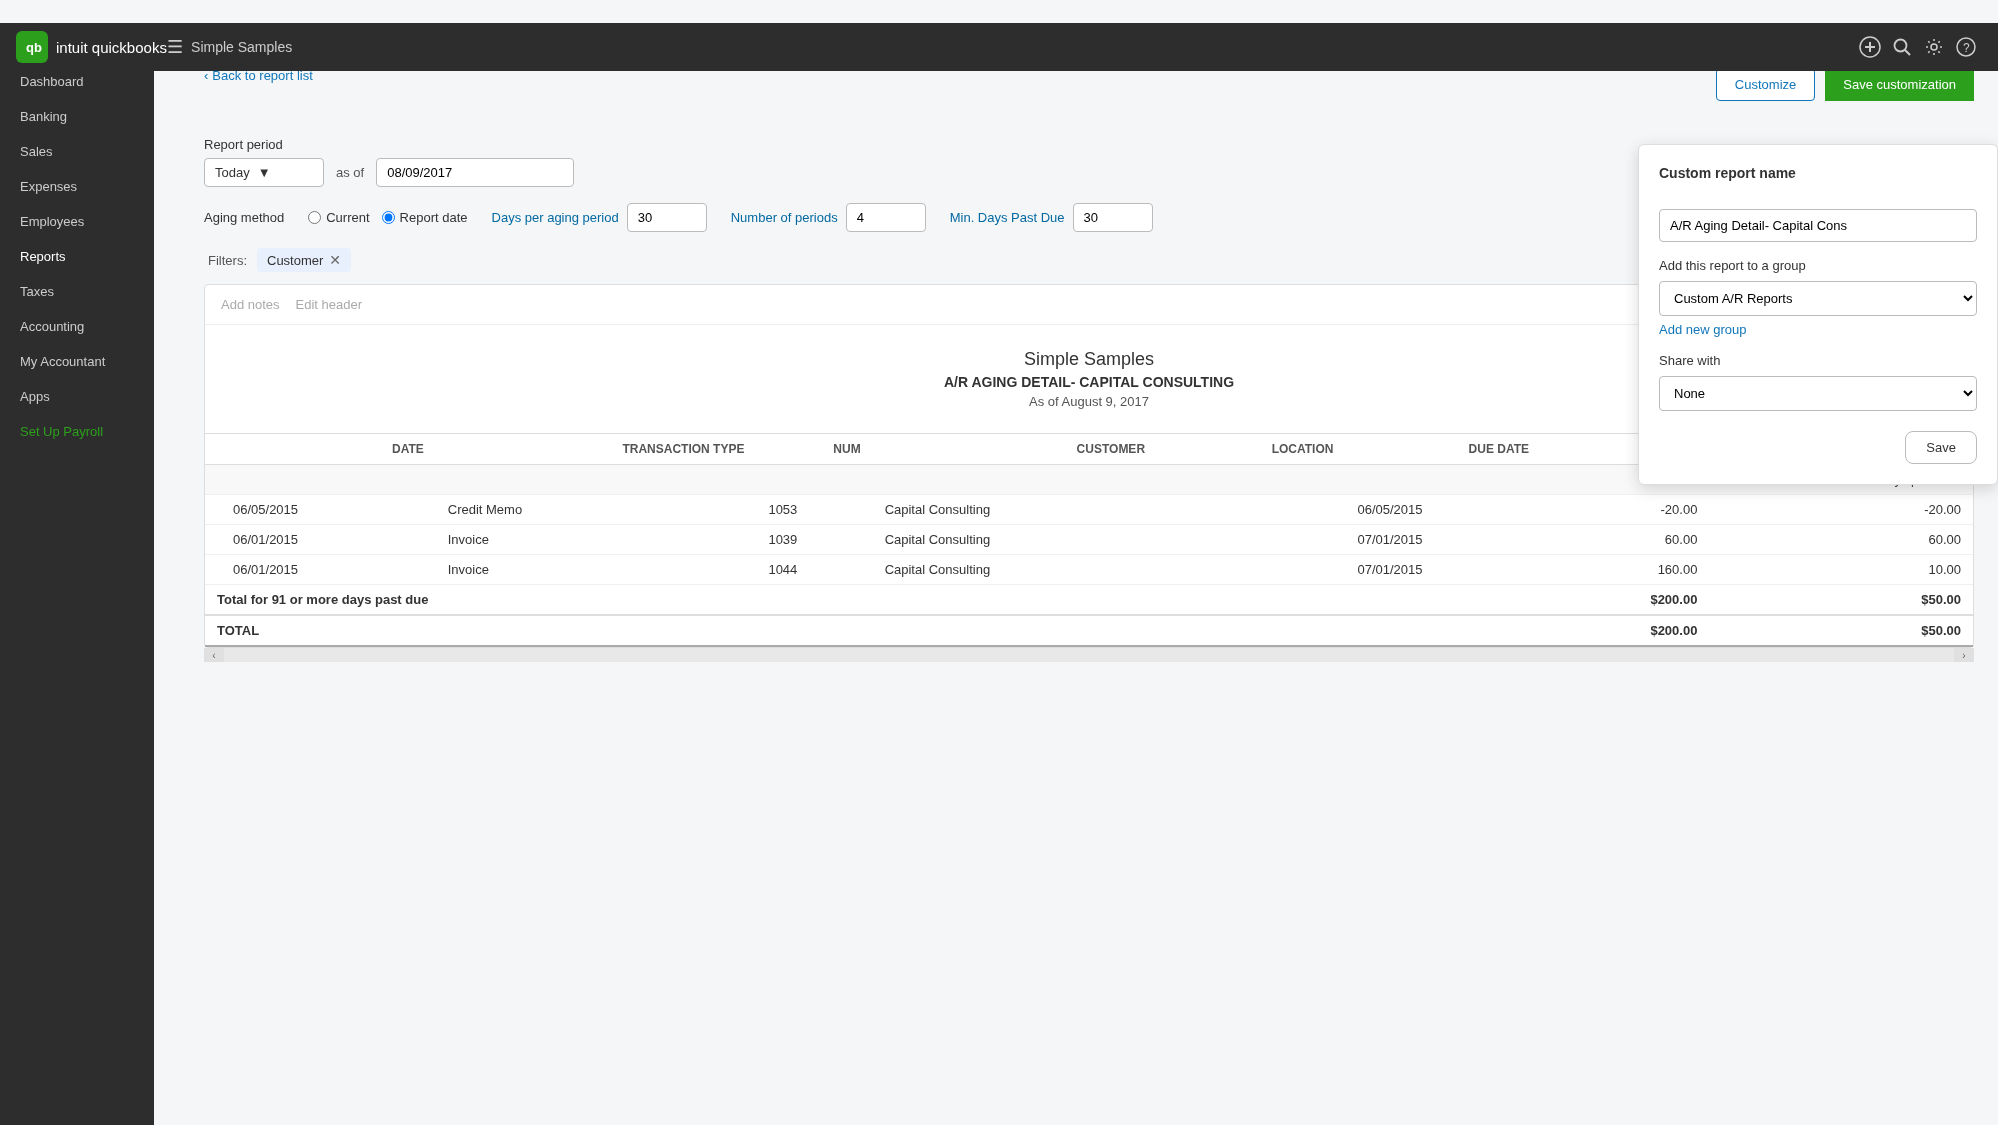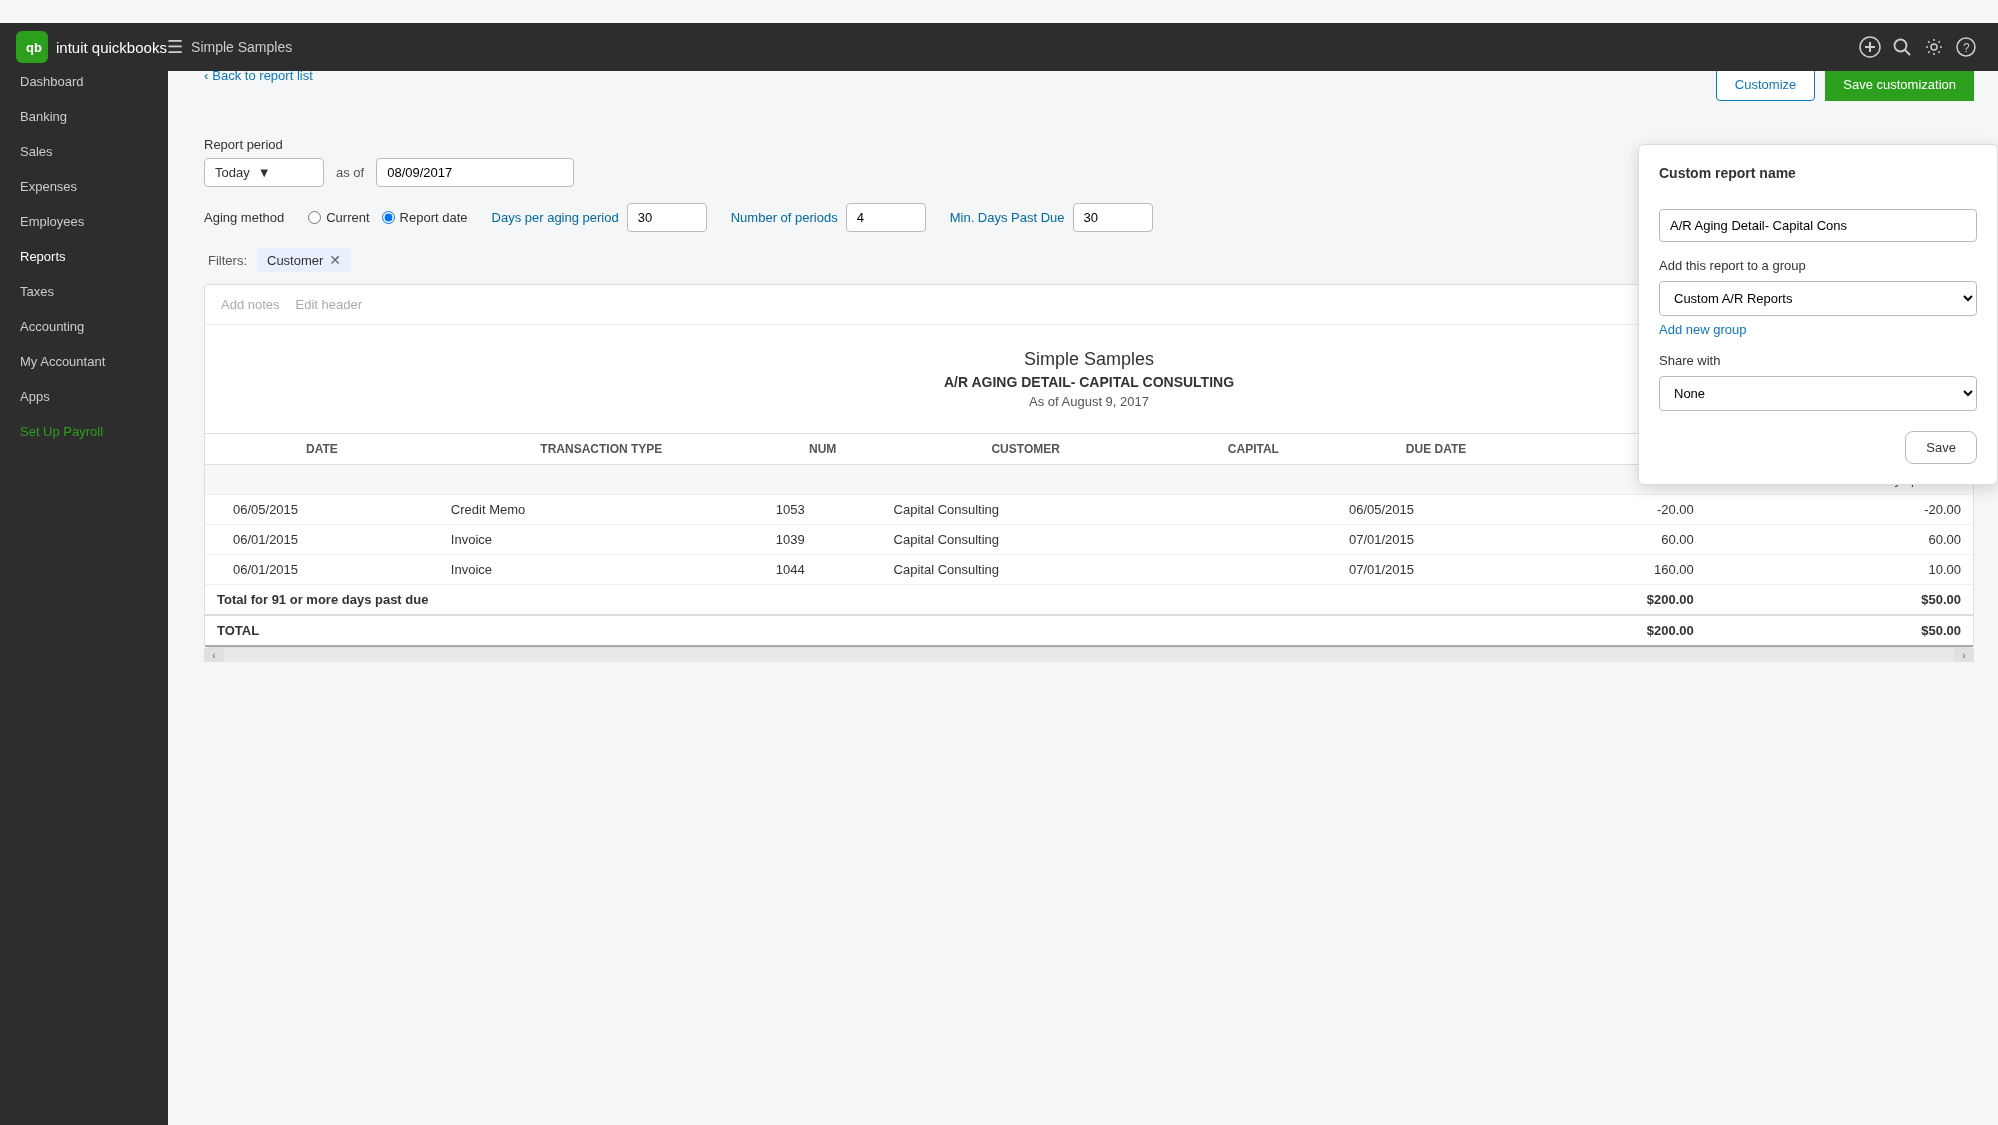--- a/index.html
+++ b/index.html
@@ -48,21 +48,21 @@
       color: #ccc;
       font-size: 20px;
       cursor: pointer;
       border-radius: 4px;
     }
 
     
     .sidebar {
       position: fixed;
       top: 48px; left: 0; bottom: 0;
-      width: 168px;
+      width: 154px;
       background: #2d2d2d;
       padding: 16px 0;
       z-index: 90;
     }
     .sidebar-item {
       padding: 10px 20px;
       color: #ccc;
       font-size: 13px;
       cursor: pointer;
     }
@@ -247,21 +247,21 @@
       color: #555;
     }
 
     
     .report-table {
       width: 100%;
       border-collapse: collapse;
       margin-top: 8px;
     }
     .report-table th {
-      text-align: center;
+      text-align: right;
       padding: 8px 12px;
       font-size: 12px;
       font-weight: 600;
       color: #555;
       border-top: 1px solid #ddd;
       border-bottom: 1px solid #ddd;
       background: white;
     }
     .report-table th.right { text-align: right; }
     .report-table td {
@@ -518,21 +518,21 @@
       <div class="report-date">As of August 9, 2017</div>
     </div>
 
     <table class="report-table">
       <thead>
         <tr>
           <th>DATE</th>
           <th>TRANSACTION TYPE</th>
           <th>NUM</th>
           <th>CUSTOMER</th>
-          <th>CAPITAL</th>
+          <th>LOCATION</th>
           <th>DUE DATE</th>
           <th class="right">AMOUNT</th>
           <th class="right">OPEN BALANCE</th>
         </tr>
       </thead>
       <tbody>
         <tr class="group-header">
           <td colspan="8">
             <span>▼</span>
             &nbsp;91 or more days past due

